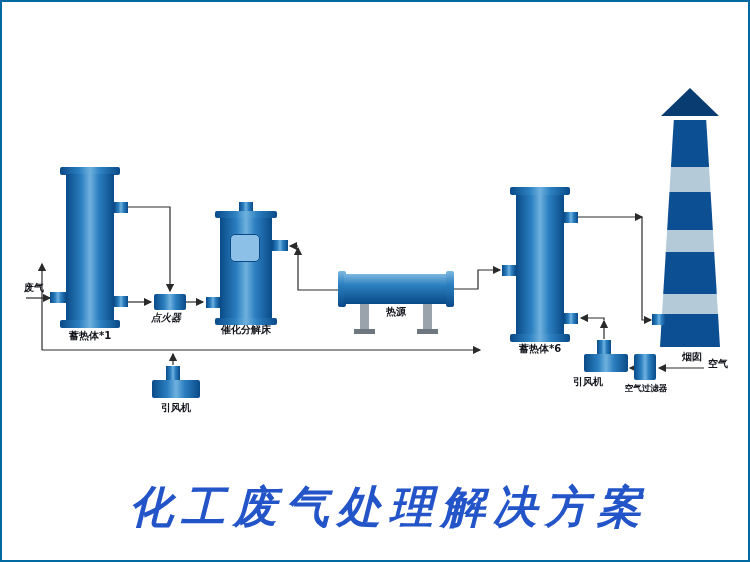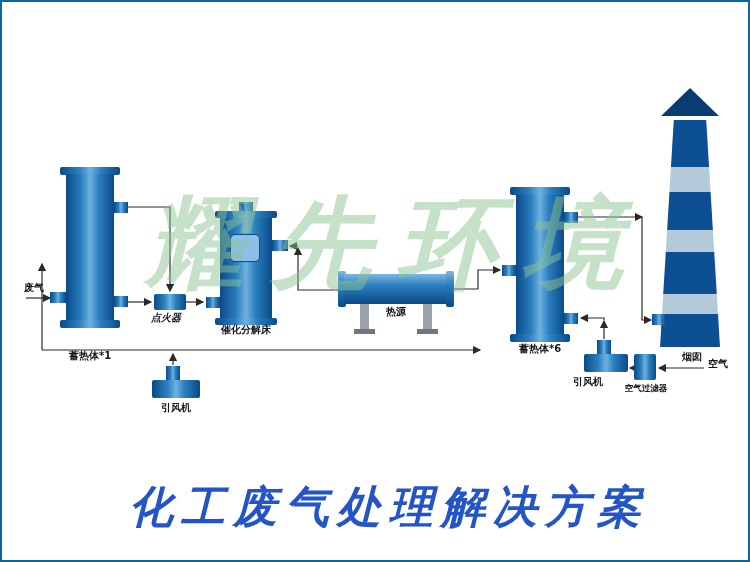--- a/index.html
+++ b/index.html
@@ -131,28 +131,27 @@
 
   <div class="shape vgrad" style="left:164px;top:364px;width:14px;height:16px;"></div>
   <div class="shape vgrad flange" style="left:150px;top:378px;width:48px;height:18px;"></div>
 
   <div class="shape vgrad" style="left:595px;top:338px;width:14px;height:16px;"></div>
   <div class="shape vgrad flange" style="left:582px;top:352px;width:44px;height:18px;"></div>
 
   <div class="shape vgrad flange" style="left:632px;top:352px;width:22px;height:26px;"></div>
 
   <div class="lbl" style="left:16px;top:280px;width:32px;">废气</div>
-  <div class="lbl" style="left:60px;top:348px;width:56px;">蓄热体*1</div>
+  <div class="lbl" style="left:60px;top:328px;width:56px;">蓄热体*1</div>
   <div class="lbl" style="left:144px;top:310px;width:40px;font-style:italic;">点火器</div>
   <div class="lbl" style="left:212px;top:322px;width:64px;">催化分解床</div>
   <div class="lbl" style="left:372px;top:304px;width:44px;">热源</div>
   <div class="lbl" style="left:510px;top:341px;width:56px;">蓄热体*6</div>
   <div class="lbl" style="left:672px;top:349px;width:36px;">烟囱</div>
   <div class="lbl" style="left:150px;top:400px;width:48px;">引风机</div>
   <div class="lbl" style="left:556px;top:374px;width:60px;">引风机</div>
   <div class="lbl small" style="left:614px;top:382px;width:60px;text-align:center;">空气过滤器</div>
   <div class="lbl" style="left:700px;top:356px;width:32px;">空气</div>
 
-  <div class="watermark">耀先环境</div>
 
   <div class="main-title">化工废气处理解决方案</div>
 
 </div>
 
 </body></html>

